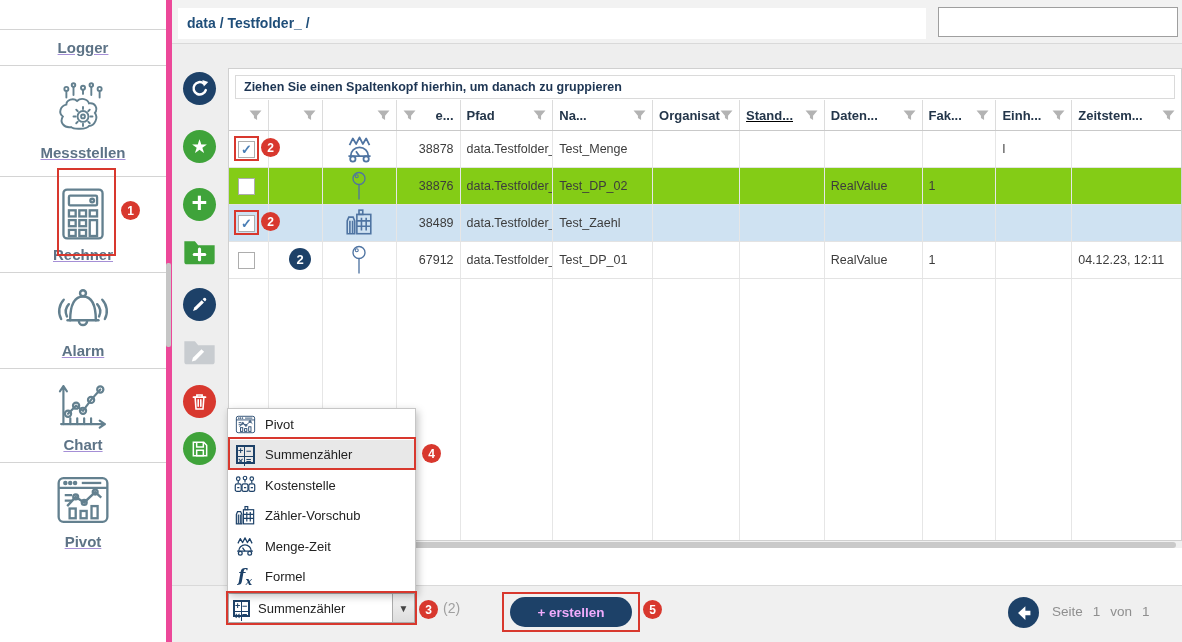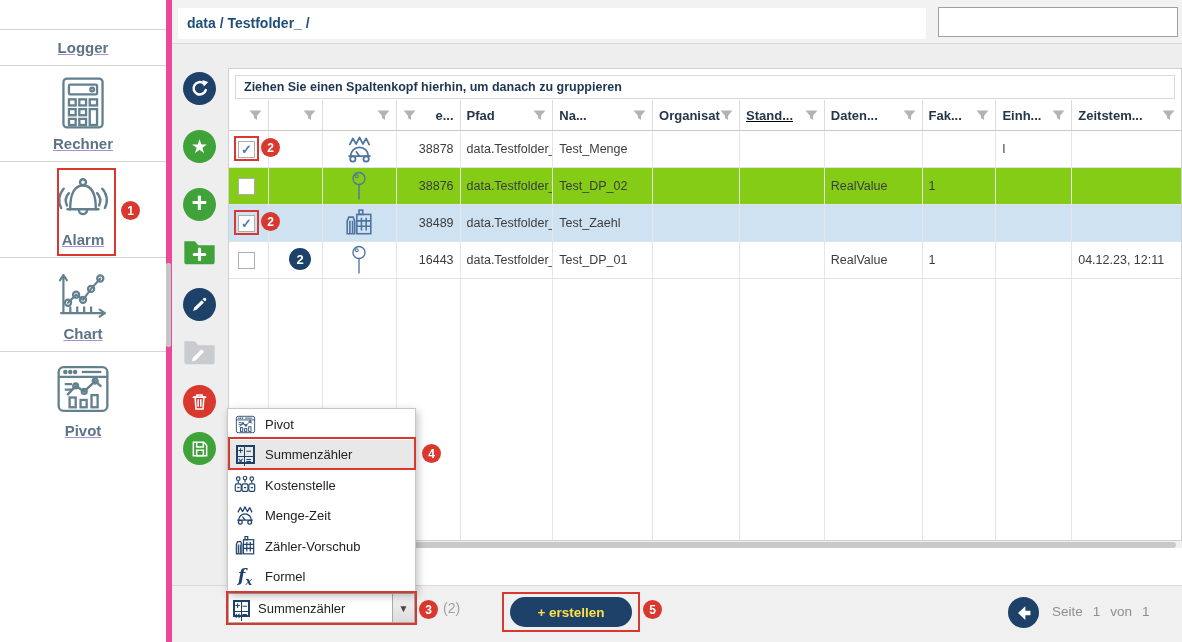--- a/index.html
+++ b/index.html
@@ -50,21 +50,21 @@
   #hscroll{position:absolute;left:228px;top:541px;width:954px;height:7px;background:#f0f0f0;}
   #hthumb{position:absolute;left:4px;top:0.5px;width:944px;height:6px;background:#c9c9c9;border-radius:3px;}
   #grid-footer{position:absolute;left:228px;top:548px;width:954px;height:37px;background:#fff;}
 
   
   #bottombar{position:absolute;left:172px;top:585px;width:1010px;height:57px;background:#f0f0f0;border-top:1px solid #d9d9d9;}
   #type-select{position:absolute;left:228px;top:593px;width:187px;height:30px;background:#fff;border:1px solid #ababab;display:flex;align-items:center;cursor:pointer;}
   #type-select .lbl{font-size:13px;color:#222;margin-left:8px;flex:1;}
   #sel-arrow{width:22px;height:100%;border-left:1px solid #ababab;background:linear-gradient(#f4f4f4,#dddddd);display:flex;align-items:center;justify-content:center;font-size:10px;color:#444;cursor:pointer;}
   #count{position:absolute;left:443px;top:593px;height:30px;line-height:30px;color:#a0a0a0;font-size:14px;}
-  #create-btn{position:absolute;left:510px;top:597px;width:122px;height:30px;border:none;border-radius:15px;background:#1d4168;color:#fde047;font-size:13.5px;font-weight:bold;cursor:pointer;font-family:"Liberation Sans",sans-serif;}
+  #create-btn{position:absolute;left:510px;top:597px;width:122px;height:30px;border:none;border-radius:15px;background:#1d4168;color:#f0abfc;font-size:13.5px;font-weight:bold;cursor:pointer;font-family:"Liberation Sans",sans-serif;}
   #pager-back{position:absolute;left:1008px;top:597px;width:31px;height:31px;border-radius:50%;background:#1d4168;display:flex;align-items:center;justify-content:center;cursor:pointer;}
   #pager-text{position:absolute;left:1052px;top:597px;height:30px;line-height:30px;color:#8f8f8f;font-size:13.5px;text-align:center;}
   #pager-text span{margin-right:10px;}
 
   
   #create-menu{position:absolute;left:227px;top:408px;width:189px;height:185px;background:#fff;border:1px solid #c6c6c6;box-shadow:2px 3px 8px rgba(0,0,0,.25);z-index:30;display:flex;flex-direction:column;}
   .mi{flex:1;display:flex;align-items:center;gap:9px;padding-left:6px;cursor:pointer;}
   .mi.hover{background:#e8e8e8;}
   .mi .milbl{font-size:13px;color:#222;}
   .mic{color:#1d4168;width:22px;display:flex;justify-content:center;flex:none;}
@@ -219,20 +219,26 @@
   </defs>
 </svg>
 
 <div id="screen">
 
   <aside id="sidebar">
     <div class="side-cell" style="height:30px"></div>
     <div class="side-cell" style="height:36px">
       <span class="side-label">Logger</span>
     </div>
+    <div class="side-cell" style="height:111px">
+      <svg class="side-ic" width="62" height="57" viewBox="0 0 52 48">
+          <use href="#s-brain"></use>
+        </svg>
+      <span class="side-label">Messstellen</span>
+    </div>
     <div class="side-cell" style="height:96px">
       <svg class="side-ic" width="44" height="54" viewBox="0 0 36 44">
           <use href="#s-calc"></use>
         </svg>
       <span class="side-label">Rechner</span>
     </div>
     <div class="side-cell" style="height:96px">
       <svg class="side-ic" width="62" height="54" viewBox="0 0 48 42">
           <use href="#s-bell"></use>
         </svg>
@@ -436,21 +442,21 @@
     <div class="tr">
       <div class="tc c0">
           <span class="cb"></span>
         </div>
       <div class="tc c1"></div>
       <div class="tc c2 icel">
           <svg class="rowic" width="18" height="30" viewBox="0 0 24 40">
             <use href="#s-pin"></use>
           </svg>
         </div>
-      <div class="tc c3 num">16443</div>
+      <div class="tc c3 num">67912</div>
       <div class="tc c4">data.Testfolder_</div>
       <div class="tc c5">Test_DP_01</div>
       <div class="tc c6"></div>
       <div class="tc c7"></div>
       <div class="tc c8">RealValue</div>
       <div class="tc c9">1</div>
       <div class="tc c10"></div>
       <div class="tc c11">04.12.23, 12:11</div>
     </div>
 
@@ -523,33 +529,33 @@
     <div class="mi">
       <span class="mic">
           <svg width="22" height="21" viewBox="0 0 26 24">
             <use href="#s-kosten"></use>
           </svg>
         </span>
       <span class="milbl">Kostenstelle</span>
     </div>
     <div class="mi">
       <span class="mic">
+          <svg width="22" height="22" viewBox="0 0 28 28">
+            <use href="#s-zaehler"></use>
+          </svg>
+        </span>
+      <span class="milbl">Zähler-Vorschub</span>
+    </div>
+    <div class="mi">
+      <span class="mic">
           <svg width="22" height="21" viewBox="0 0 28 26">
             <use href="#s-menge"></use>
           </svg>
         </span>
       <span class="milbl">Menge-Zeit</span>
-    </div>
-    <div class="mi">
-      <span class="mic">
-          <svg width="22" height="22" viewBox="0 0 28 28">
-            <use href="#s-zaehler"></use>
-          </svg>
-        </span>
-      <span class="milbl">Zähler-Vorschub</span>
     </div>
     <div class="mi">
       <span class="mic">
           <span class="fx-ic">f<sub>x</sub></span>
         </span>
       <span class="milbl">Formel</span>
     </div>
   </div>
 
   <div class="ann-box" style="left:57px;top:168px;width:59px;height:88px"></div>

